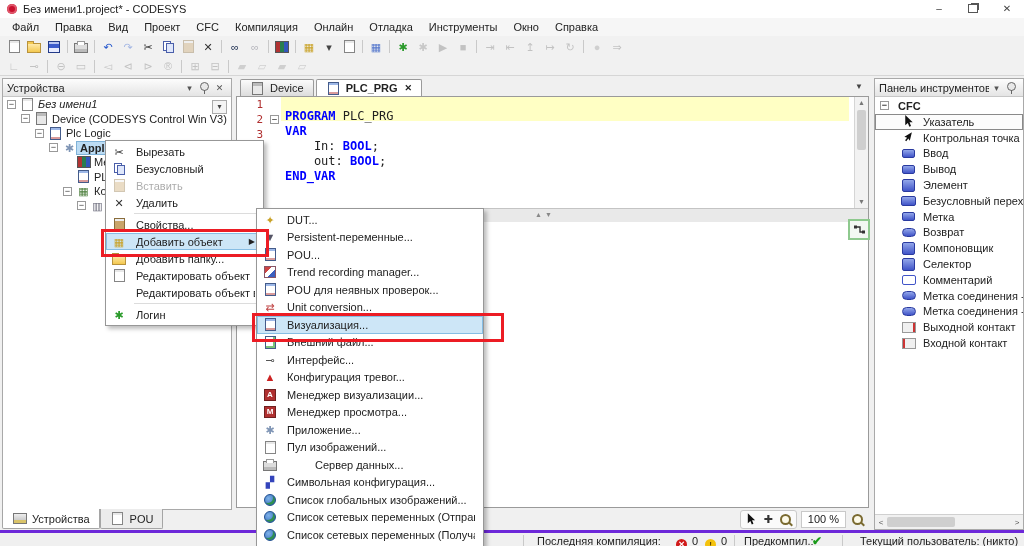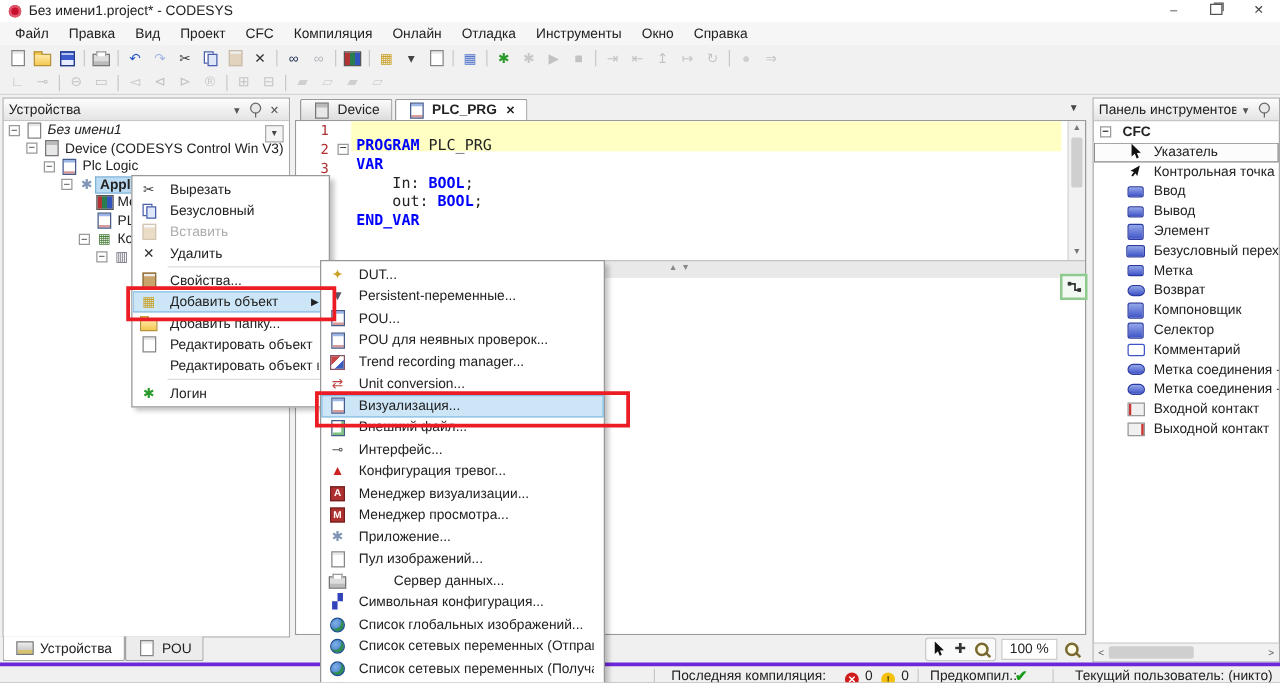--- a/index.html
+++ b/index.html
@@ -554,29 +554,29 @@
           <span>Метка соединения - Источник</span>
         </div>
         <div class="xrow">
           <span class="icn">
             <span class="sh-cfc-pill"></span>
           </span>
           <span>Метка соединения - Сток</span>
         </div>
         <div class="xrow">
           <span class="icn">
+            <span class="sh-contact-out"></span>
+          </span>
+          <span>Выходной контакт</span>
+        </div>
+        <div class="xrow">
+          <span class="icn">
             <span class="sh-contact"></span>
           </span>
           <span>Входной контакт</span>
-        </div>
-        <div class="xrow">
-          <span class="icn">
-            <span class="sh-contact-out"></span>
-          </span>
-          <span>Выходной контакт</span>
         </div>
       </div>
     <div class="hscroll">
       <span style="width:12px;text-align:center;">&lt;</span>
       <span class="hthumb" style="width:68px;"></span>
       <span style="margin-left:auto;width:12px;text-align:center;">&gt;</span>
     </div>
   </div>
 
   <div class="bottomtabs" id="bottomtabs">
@@ -674,29 +674,29 @@
         <span class="ctx-label">Persistent-переменные...</span>
       </div>
       <div class="ctx-item" style="height: 17.5px;">
         <span class="icn">
           <span class="sh-pou"></span>
         </span>
         <span class="ctx-label">POU...</span>
       </div>
       <div class="ctx-item" style="height: 17.5px;">
         <span class="icn">
+          <span class="sh-trend"></span>
+        </span>
+        <span class="ctx-label">Trend recording manager...</span>
+      </div>
+      <div class="ctx-item" style="height: 17.5px;">
+        <span class="icn">
           <span class="sh-pou"></span>
         </span>
         <span class="ctx-label">POU для неявных проверок...</span>
-      </div>
-      <div class="ctx-item" style="height: 17.5px;">
-        <span class="icn">
-          <span class="sh-trend"></span>
-        </span>
-        <span class="ctx-label">Trend recording manager...</span>
       </div>
       <div class="ctx-item" style="height: 17.5px;">
         <span class="icn" style="color: rgb(192, 68, 68);">⇄</span>
         <span class="ctx-label">Unit conversion...</span>
       </div>
       <div class="ctx-item sel" style="height: 17.5px;">
         <span class="icn">
           <span class="sh-pou"></span>
         </span>
         <span class="ctx-label">Визуализация...</span>

